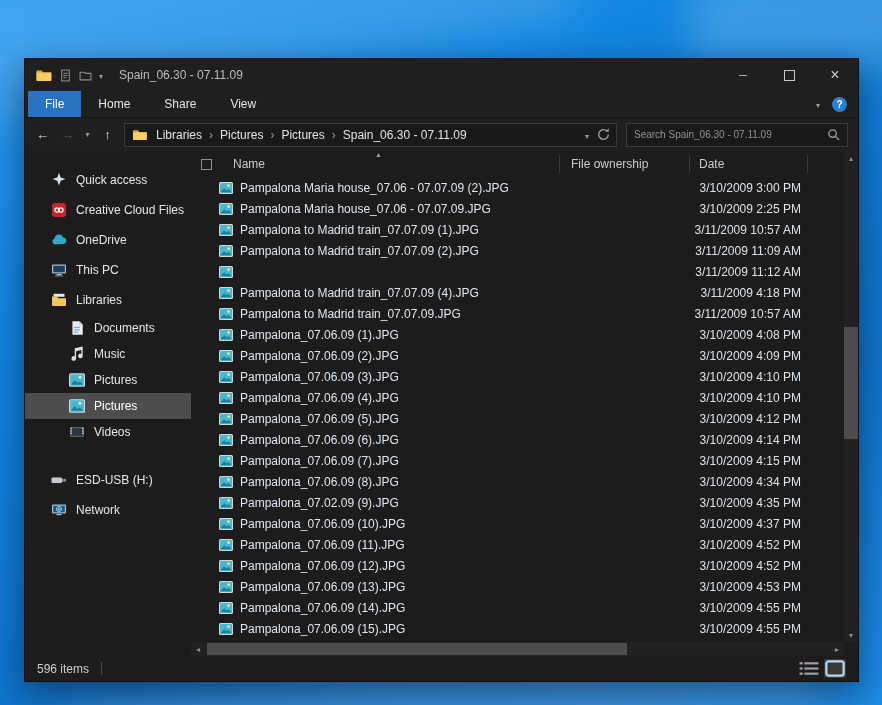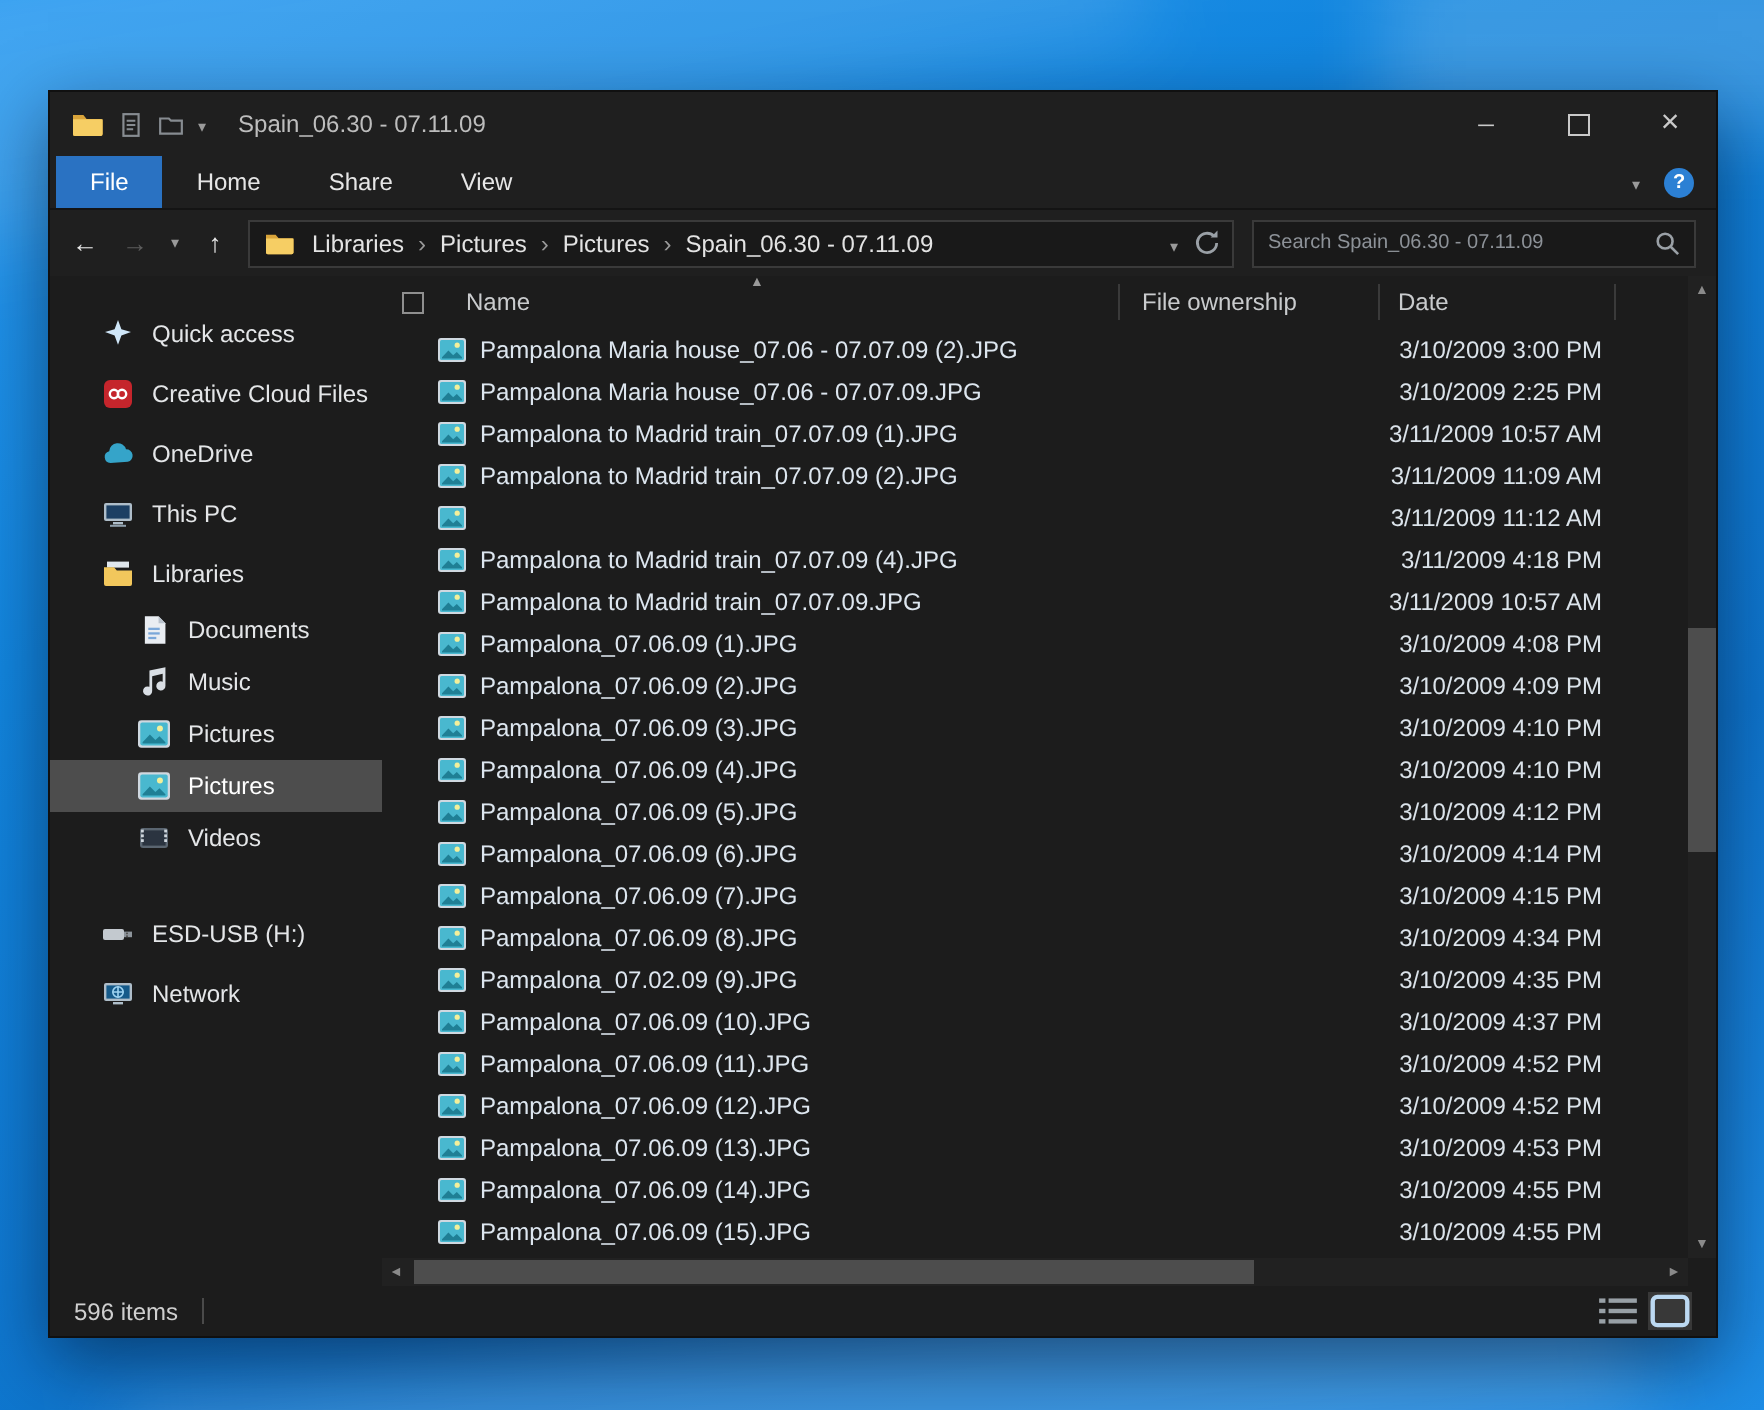--- a/index.html
+++ b/index.html
@@ -8,21 +8,21 @@
     font-family:"Liberation Sans","DejaVu Sans",sans-serif;
     background:#0e74cc;
   }
   .desktop{position:absolute;inset:0;overflow:hidden;
     background:linear-gradient(155deg,#2a9af0 0%,#1286df 30%,#0e74cc 68%,#1e8de6 100%);}
   .beam{position:absolute;background:rgba(255,255,255,.12);filter:blur(20px);}
   .beam-a{width:640px;height:130px;left:-70px;top:-55px;transform:rotate(-10deg);}
   .beam-b{width:760px;height:110px;left:60px;bottom:-55px;transform:rotate(-8deg);background:rgba(255,255,255,.16);}
   .beam-c{width:240px;height:90px;right:-50px;top:-25px;background:rgba(255,255,255,.18);}
 
-  .window{position:absolute;left:24px;top:45px;width:835px;height:624px;
+  .window{position:absolute;left:24px;top:58px;width:835px;height:624px;
     background:#1c1c1c;border:1px solid #101010;box-sizing:border-box;
     display:flex;flex-direction:column;box-shadow:0 12px 34px rgba(0,10,30,.5);
     color:#d6d6d6;font-size:12px;}
 
   
   .titlebar{flex:0 0 32px;display:flex;align-items:center;gap:7px;padding-left:10px;background:#1f1f1f;}
   .tb-icon{width:17px;height:14px;display:inline-flex;}
   .qat-btn{width:13px;height:13px;display:inline-flex;opacity:.85;}
   .caret::before{content:"▾";font-size:8px;color:#9a9a9a;}
   .tb-title{margin-left:9px;color:#bdbdbd;white-space:nowrap;}

